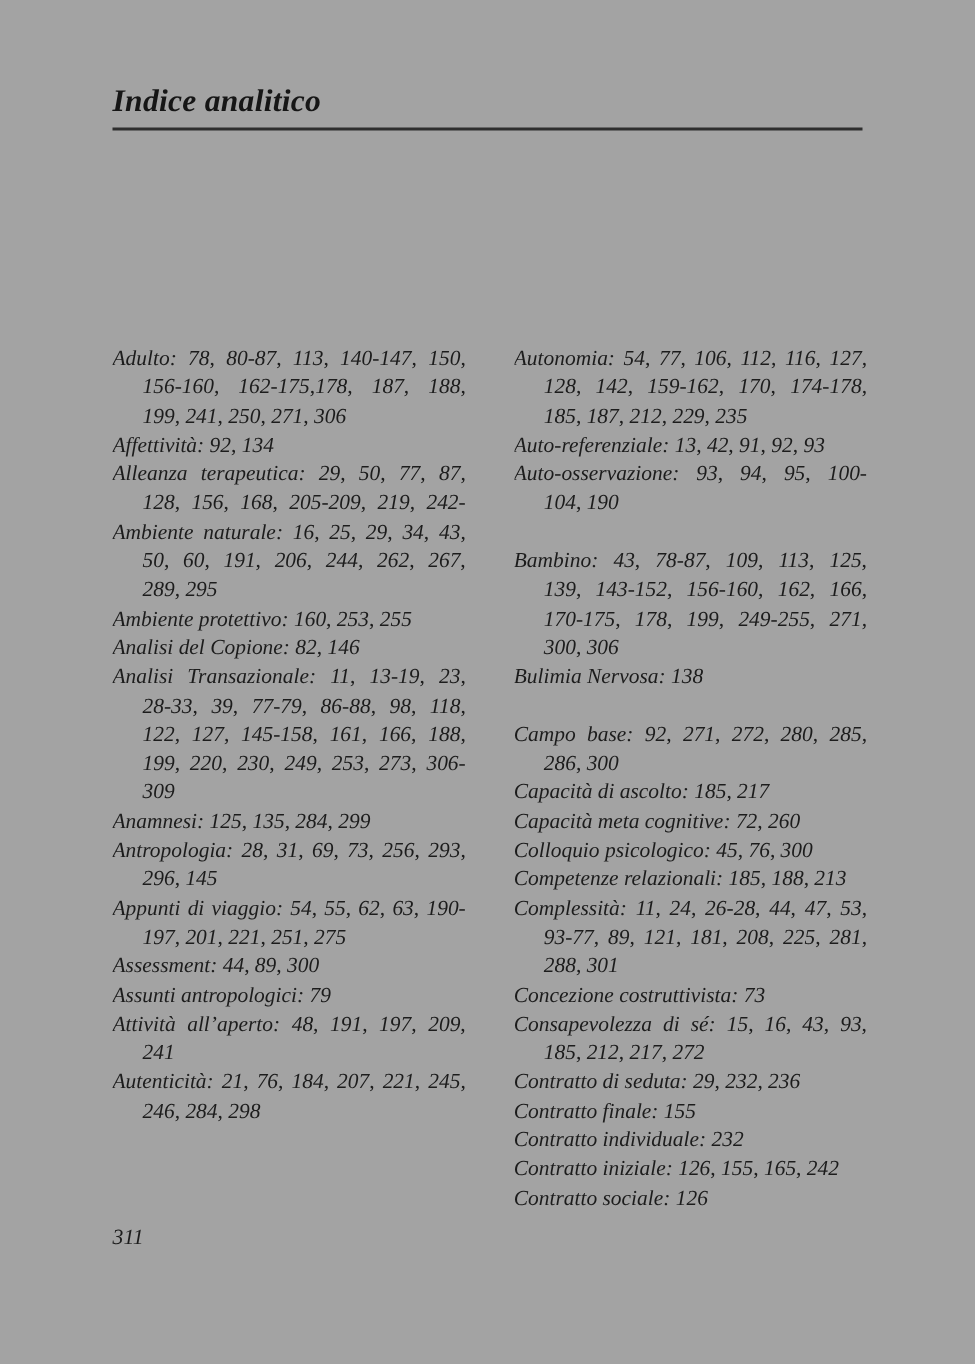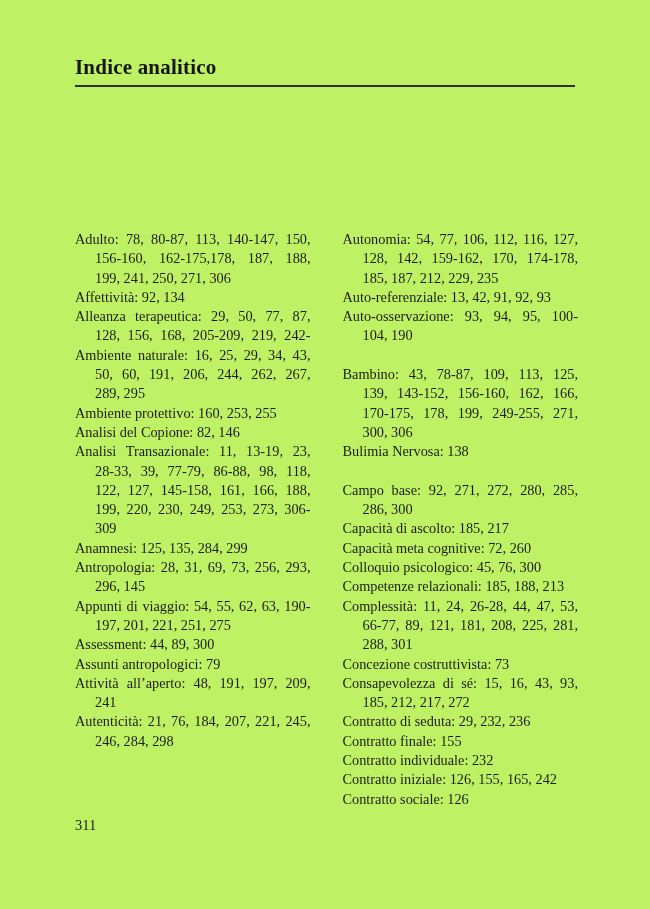--- a/index.html
+++ b/index.html
@@ -4,24 +4,25 @@
 <style>
   html, body {
     margin: 0;
     padding: 0;
     background: #ffffff;
   }
   .page {
     position: relative;
     width: 650px;
     height: 909px;
-    background: #bef264;
+    background: #a3a3a3;
     font-family: "Liberation Serif", serif;
     color: #1c1c1c;
     overflow: hidden;
+    font-style: italic;
   }
   .title {
     position: absolute;
     left: 75px;
     top: 55px;
     margin: 0;
     font-size: 21px;
     font-weight: bold;
     letter-spacing: 0.2px;
     color: #161616;
@@ -162,21 +163,21 @@
           <div class="line">Capacità meta cognitive: 72, 260</div>
         </div>
         <div class="entry">
           <div class="line">Colloquio psicologico: 45, 76, 300</div>
         </div>
         <div class="entry">
           <div class="line">Competenze relazionali: 185, 188, 213</div>
         </div>
         <div class="entry">
           <div class="line fill">Complessità: 11, 24, 26-28, 44, 47, 53,</div>
-          <div class="line cont fill">66-77, 89, 121, 181, 208, 225, 281,</div>
+          <div class="line cont fill">93-77, 89, 121, 181, 208, 225, 281,</div>
           <div class="line cont">288, 301</div>
         </div>
         <div class="entry">
           <div class="line">Concezione costruttivista: 73</div>
         </div>
         <div class="entry">
           <div class="line fill">Consapevolezza di sé: 15, 16, 43, 93,</div>
           <div class="line cont">185, 212, 217, 272</div>
         </div>
         <div class="entry">

